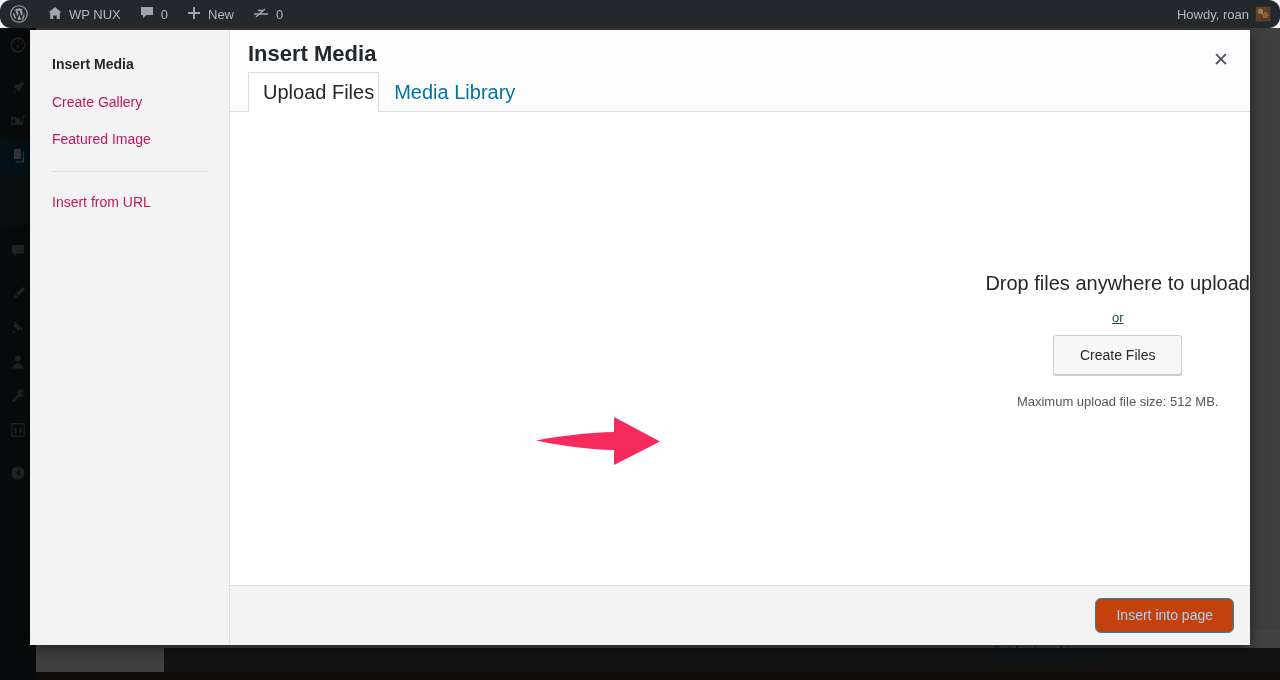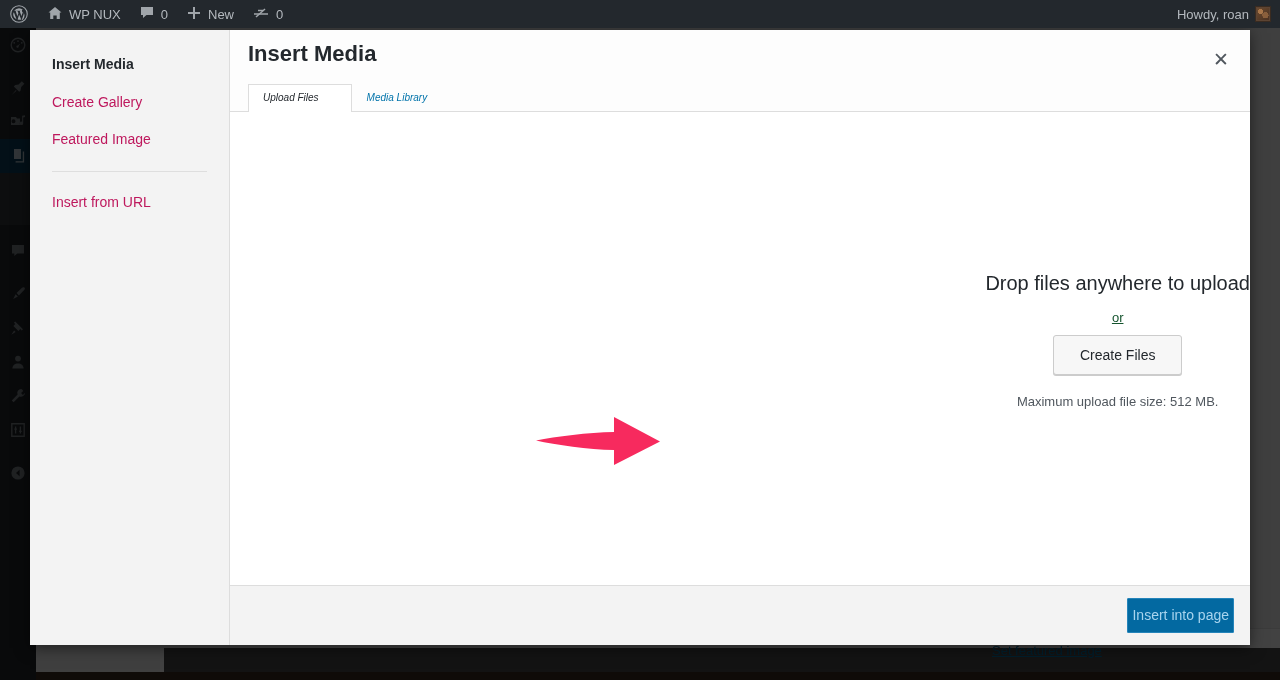--- a/index.html
+++ b/index.html
@@ -23,20 +23,21 @@
   #adminbar {
     position: absolute;
     top: 0; left: 0;
     width: 1280px; height: 28px;
     background: #23282d;
     display: flex;
     align-items: center;
     z-index: 60;
     color: #b4b9be;
     font-size: 13px;
+    border-radius: 11px;
   }
   .ab-item {
     display: flex;
     align-items: center;
     height: 28px;
     padding: 0 9px;
     gap: 6px;
     color: #b4b9be;
     white-space: nowrap;
   }
@@ -224,30 +225,29 @@
     height: 34px;
     padding-left: 18px;
     background: #fdfdfd;
     border-bottom: 1px solid #ddd;
     display: flex;
     align-items: flex-end;
     position: relative;
     z-index: 2;
   }
   .tab {
-    font-size: 10px;
-    padding: 7px 32px 8px 14px;
+    font-size: 20px;
+    padding: 7px 4px 8px 14px;
     color: #0073aa;
     line-height: 1.2;
     cursor: pointer;
     border: 1px solid transparent;
     border-bottom: none;
     position: relative;
     top: 1px;
-    font-style: italic;
   }
   .tab.active {
     background: #fff;
     border-color: #ddd;
     color: #23282d;
     cursor: default;
   }
 
   #uploader {
     flex: 1 1 auto;
@@ -307,24 +307,24 @@
     background: #f3f3f3;
     border-top: 1px solid #ddd;
     display: flex;
     align-items: center;
     justify-content: flex-end;
     padding-right: 16px;
   }
   #insert-btn {
     font-size: 14px;
     color: #a8d4ee;
-    background: #0369a1;
+    background: #c2410c;
     border: 1px solid #2484ba;
-    border-radius: 1px;
-    padding: 8px 4px;
+    border-radius: 6px;
+    padding: 8px 20px;
     line-height: 1.2;
     cursor: default;
   }
 </style>
 </head>
 <body>
 
 <div id="screen">
 
   <div id="adminbar">

